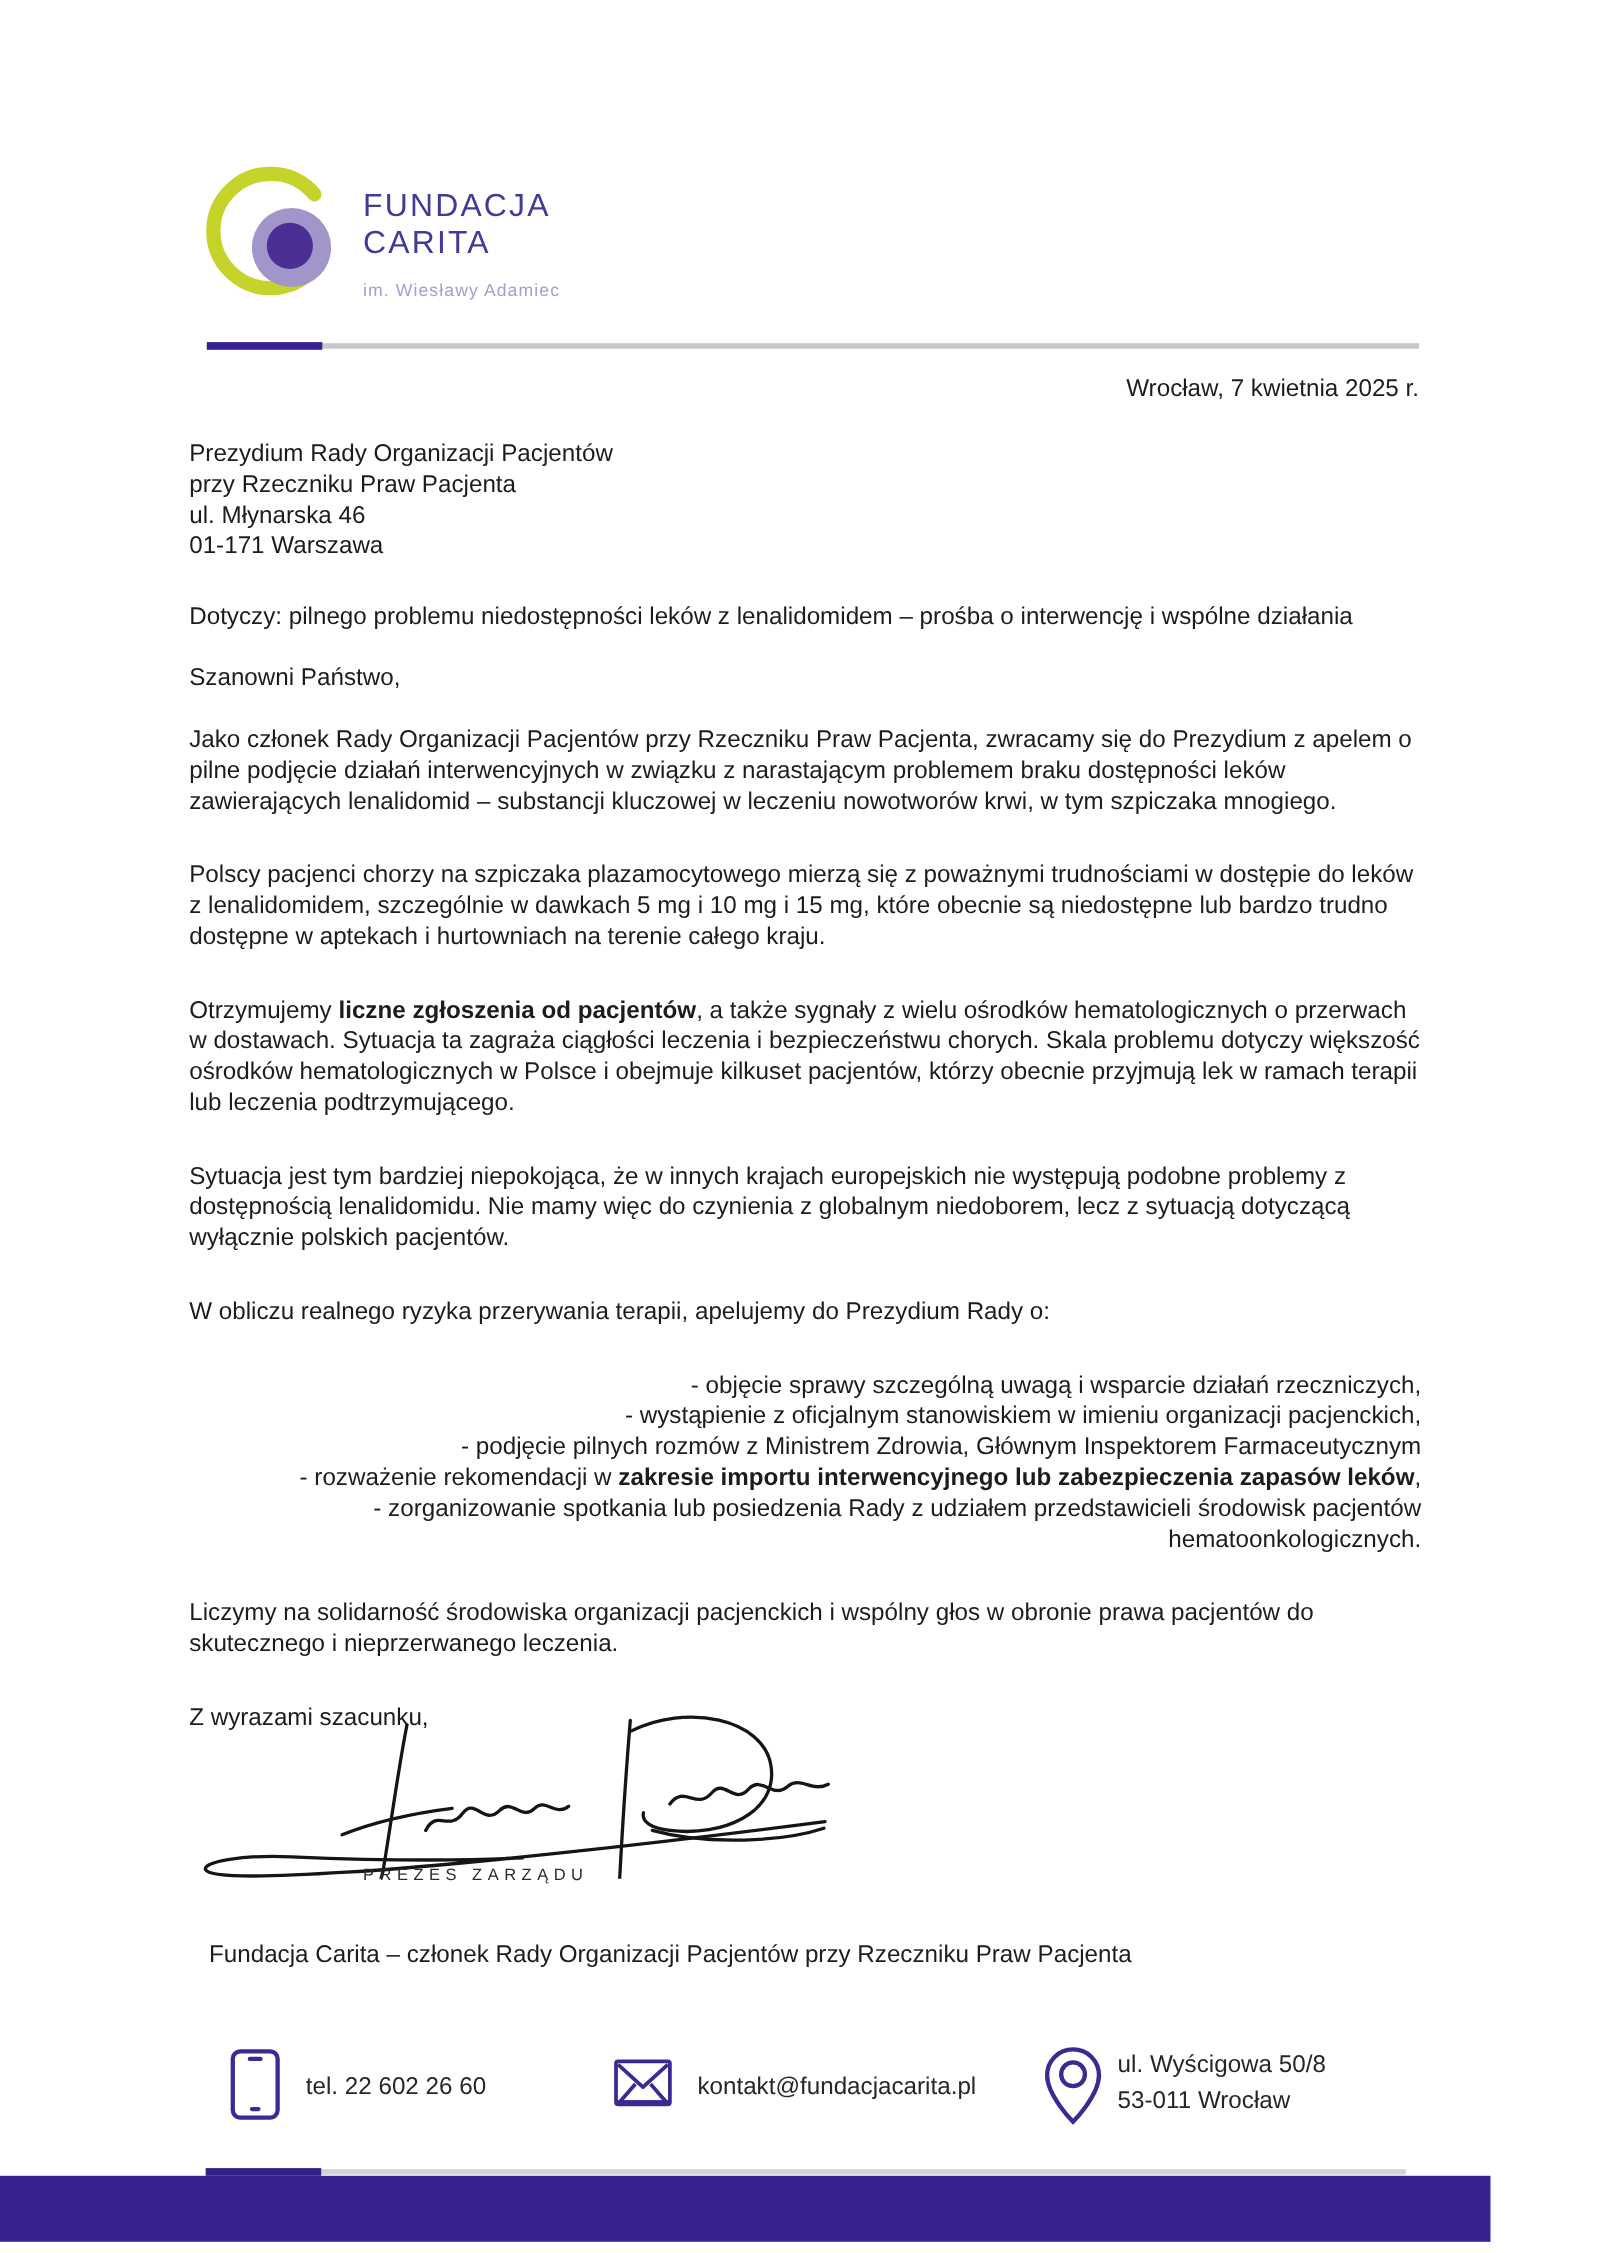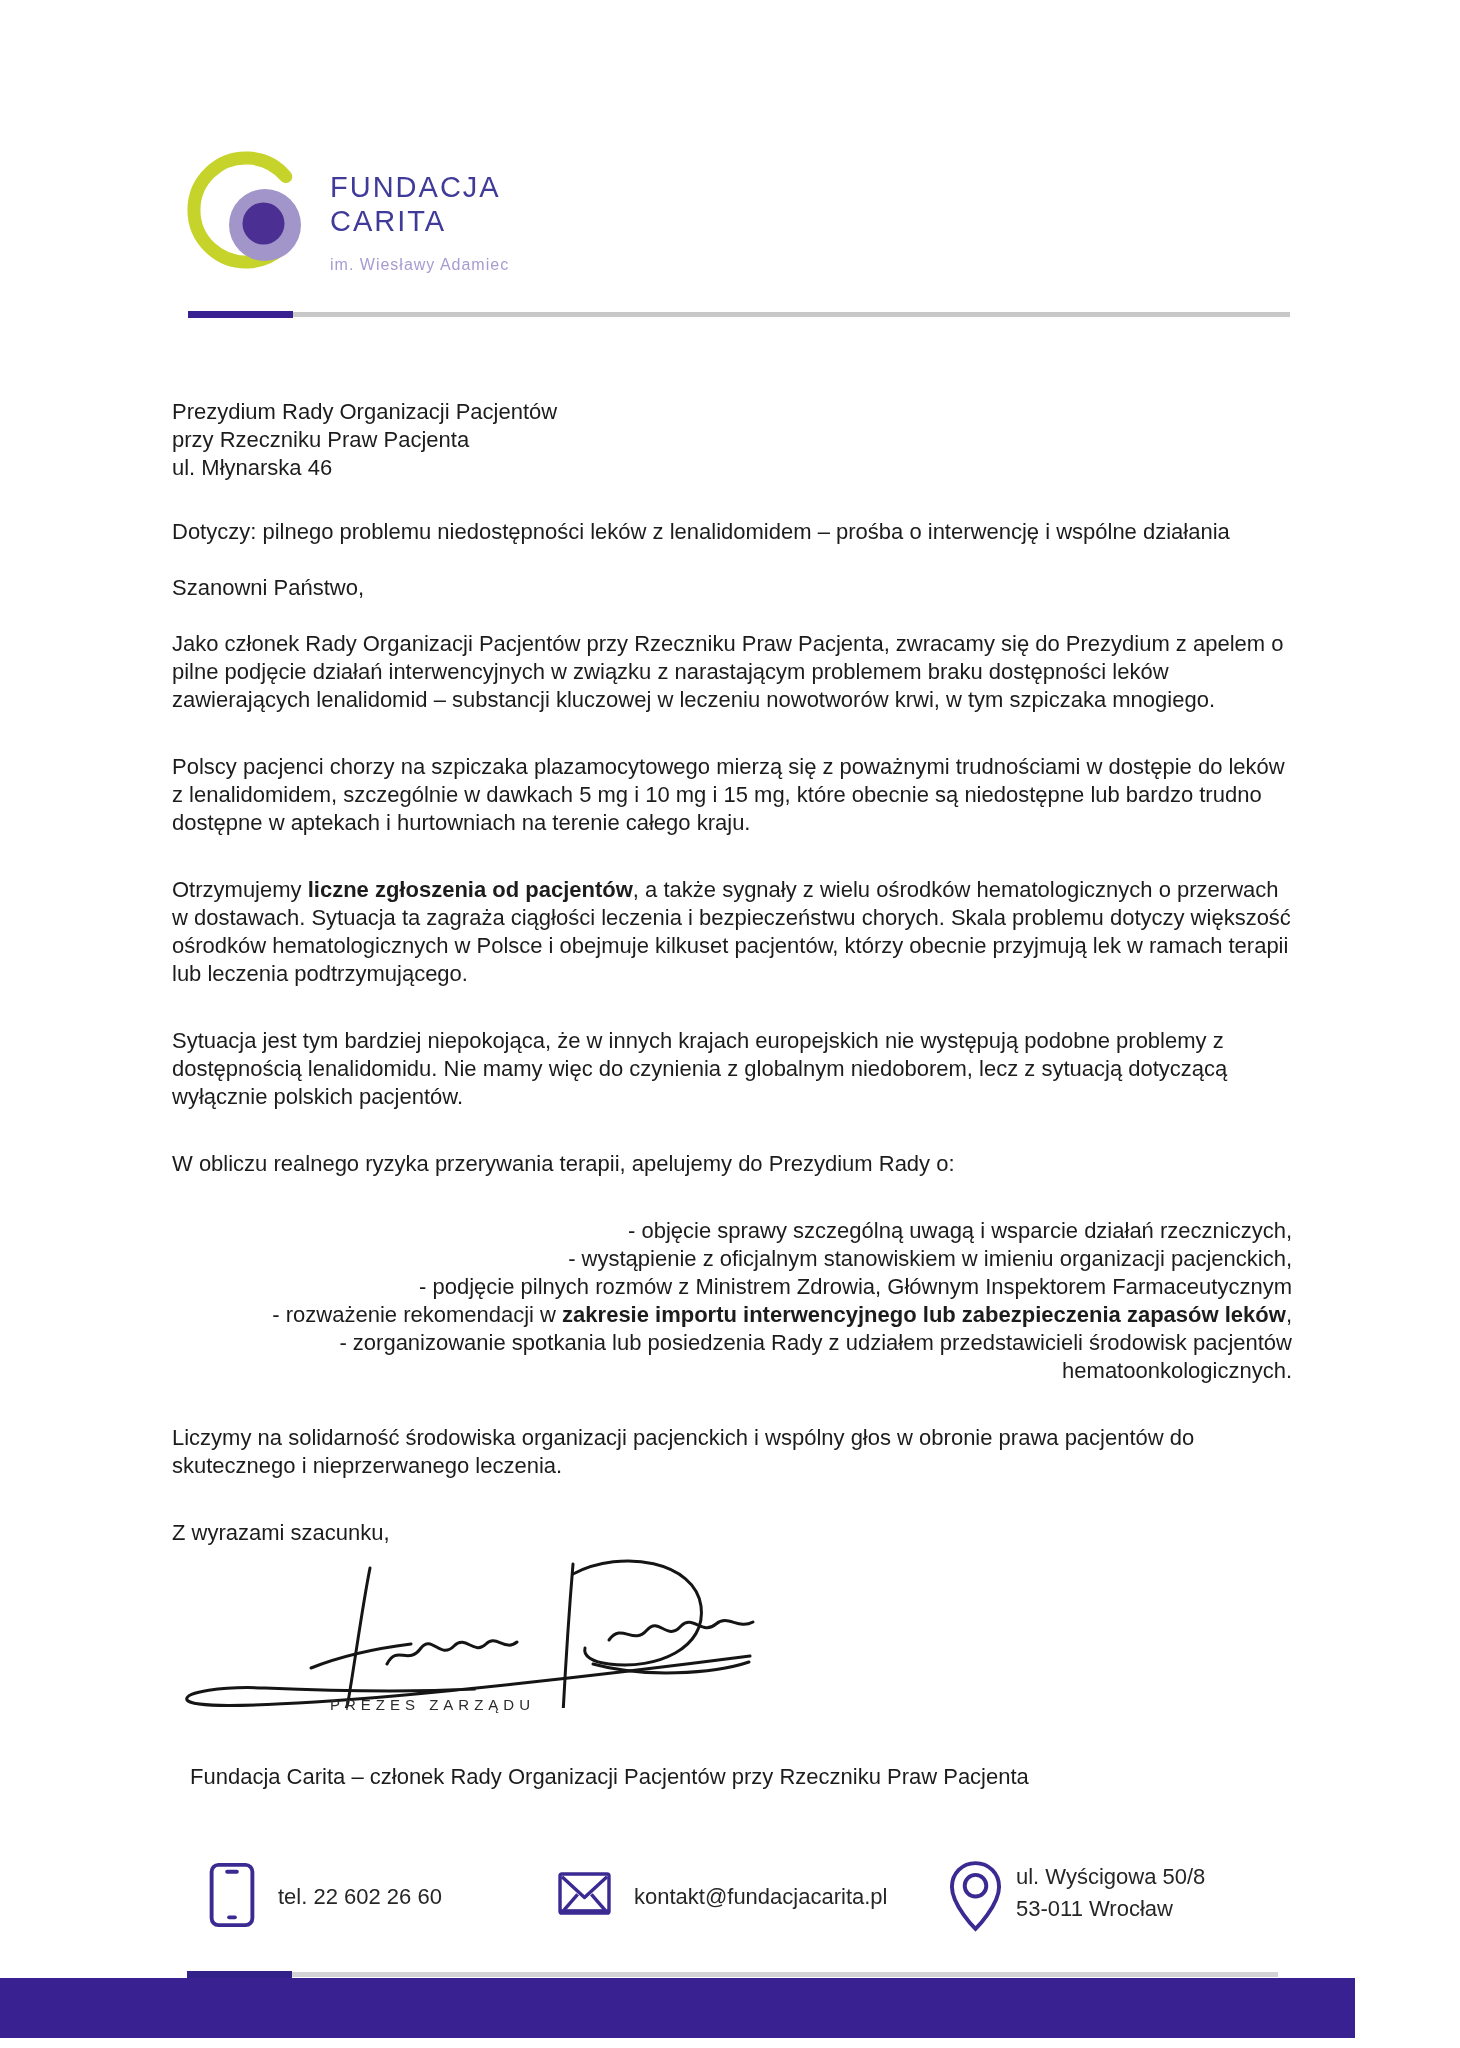--- a/index.html
+++ b/index.html
@@ -53,27 +53,29 @@
 
   <div class="logo-text">
     <div class="logo-name">FUNDACJA</div>
     <div class="logo-name">CARITA</div>
     <div class="logo-tagline">im. Wiesławy Adamiec</div>
   </div>
 
   <div class="divider-gray"></div>
   <div class="divider-purple"></div>
 
+  <div class="date-line">Wrocław, 7 kwietnia 2025 r.</div>
 
   <div class="body-col">
 
     <div class="recipient">
       <div>Prezydium Rady Organizacji Pacjentów</div>
       <div>przy Rzeczniku Praw Pacjenta</div>
       <div>ul. Młynarska 46</div>
+      <div>01-171 Warszawa</div>
     </div>
 
     <div class="subject">Dotyczy: pilnego problemu niedostępności leków z lenalidomidem – prośba o interwencję i wspólne działania</div>
 
     <div class="salutation">Szanowni Państwo,</div>
 
     <p>Jako członek Rady Organizacji Pacjentów przy Rzeczniku Praw Pacjenta, zwracamy się do Prezydium z apelem o pilne podjęcie działań interwencyjnych w związku z narastającym problemem braku dostępności leków zawierających lenalidomid – substancji kluczowej w leczeniu nowotworów krwi, w tym szpiczaka mnogiego.</p>
 
     <p>Polscy pacjenci chorzy na szpiczaka plazamocytowego mierzą się z poważnymi trudnościami w dostępie do leków z lenalidomidem, szczególnie w dawkach 5 mg i 10 mg i 15 mg, które obecnie są niedostępne lub bardzo trudno dostępne w aptekach i hurtowniach na terenie całego kraju.</p>
 

